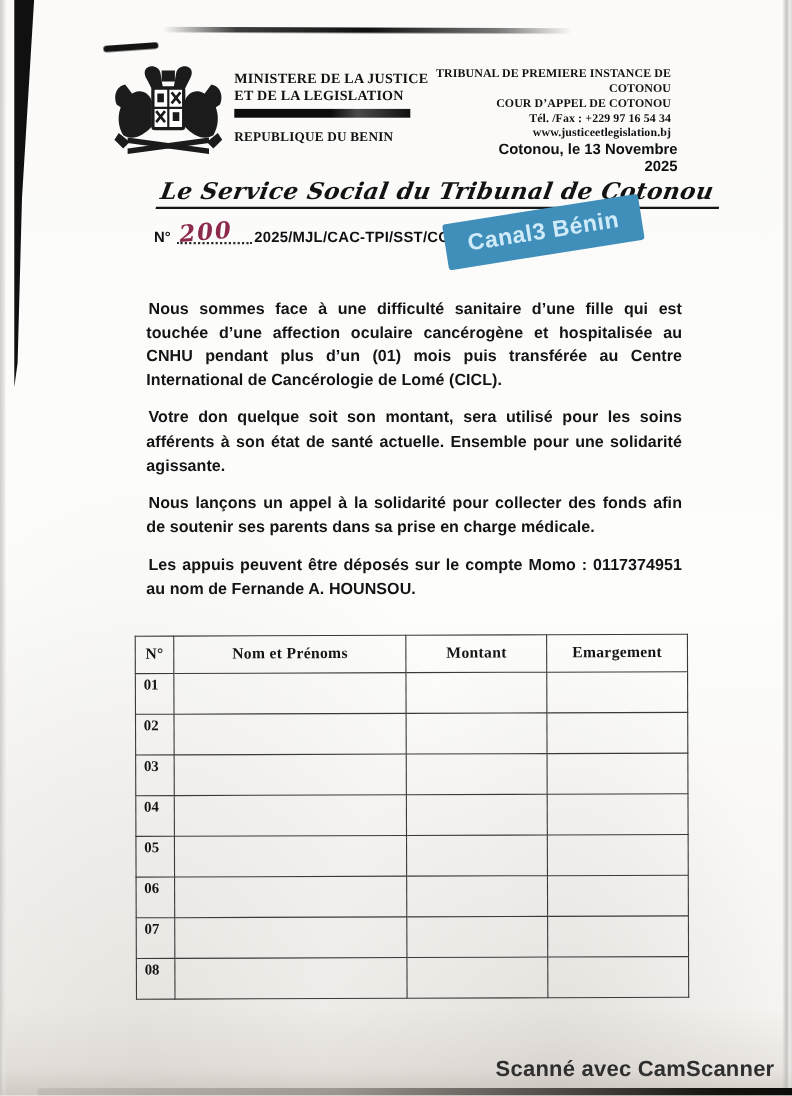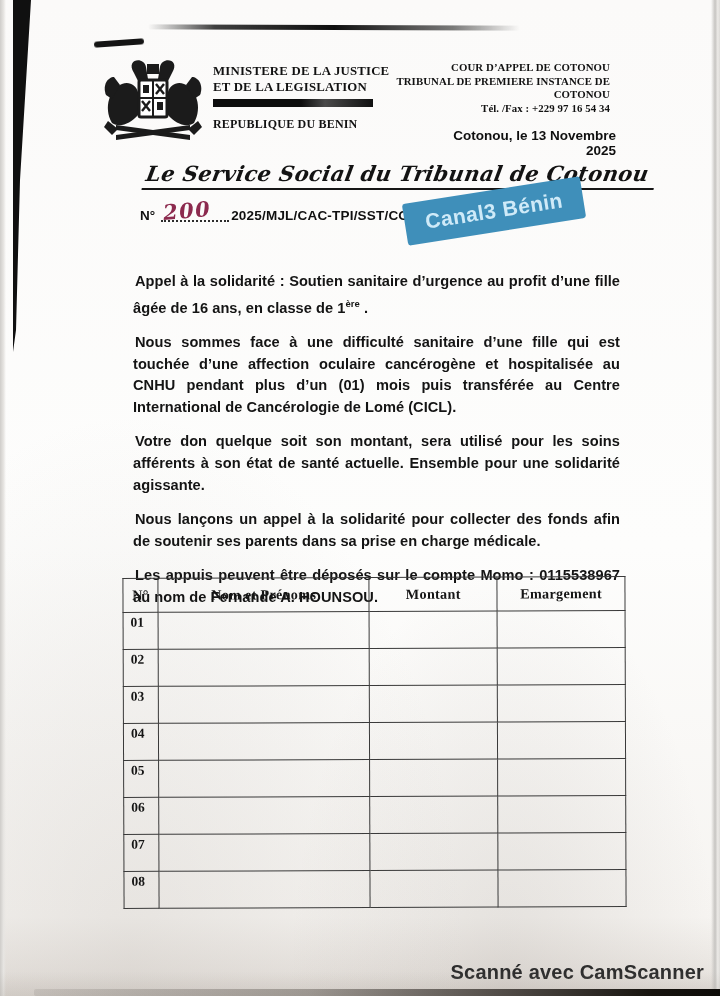--- a/index.html
+++ b/index.html
@@ -118,45 +118,45 @@
   </svg>
 
   <div class="ministry">
     <div>MINISTERE DE LA JUSTICE</div>
     <div>ET DE LA LEGISLATION</div>
     <div class="ministry-bar"></div>
   </div>
   <div class="republic">REPUBLIQUE DU BENIN</div>
 
   <div class="court-block">
+    <div>TRIBUNAL DE PREMIERE INSTANCE DE COTONOU</div>
     <div>COUR D’APPEL DE COTONOU</div>
-    <div>TRIBUNAL DE PREMIERE INSTANCE DE COTONOU</div>
     <div>Tél. /Fax : +229 97 16 54 34</div>
+    <div>www.justiceetlegislation.bj</div>
   </div>
 
   <div class="place-date">Cotonou, le 13 Novembre 2025</div>
 
   <div class="service-title">Le Service Social du Tribunal de Cotonou</div>
 
   <div class="ref-line">
     <span>N°</span>
     <span class="ref-dotted">
       <span class="ref-number">200</span>
     </span>
     <span class="ref-suffix">2025/MJL/CAC-TPI/SST/COTO</span>
   </div>
 
   <div class="watermark" id="wm" style="background: rgb(63, 143, 186); color: rgb(207, 234, 248);">Canal3 Bénin</div>
 
   <div class="letter-body">
-    <p><span>Appel à la solidarité</span><span> : </span><span>Soutien sanitaire d’urgence au profit d’une fille âgée de 16 ans, en classe de 1</span><sup>ère</sup><span> .</span></p>
     <p>Nous sommes face à une difficulté sanitaire d’une fille qui est touchée d’une affection oculaire cancérogène et hospitalisée au CNHU pendant plus d’un (01) mois puis transférée au Centre International de Cancérologie de Lomé (CICL).</p>
     <p>Votre don quelque soit son montant, sera utilisé pour les soins afférents à son état de santé actuelle. Ensemble pour une solidarité agissante.</p>
     <p>Nous lançons un appel à la solidarité pour collecter des fonds afin de soutenir ses parents dans sa prise en charge médicale.</p>
-    <p>Les appuis peuvent être déposés sur le compte Momo : 0115538967 au nom de Fernande A. HOUNSOU.</p>
+    <p>Les appuis peuvent être déposés sur le compte Momo : 0117374951 au nom de Fernande A. HOUNSOU.</p>
   </div>
 
   <table class="sheet">
     <colgroup>
         <col style="width:35px">
         <col style="width:212px">
         <col style="width:128px">
         <col style="width:128px">
       </colgroup>
     <thead>

